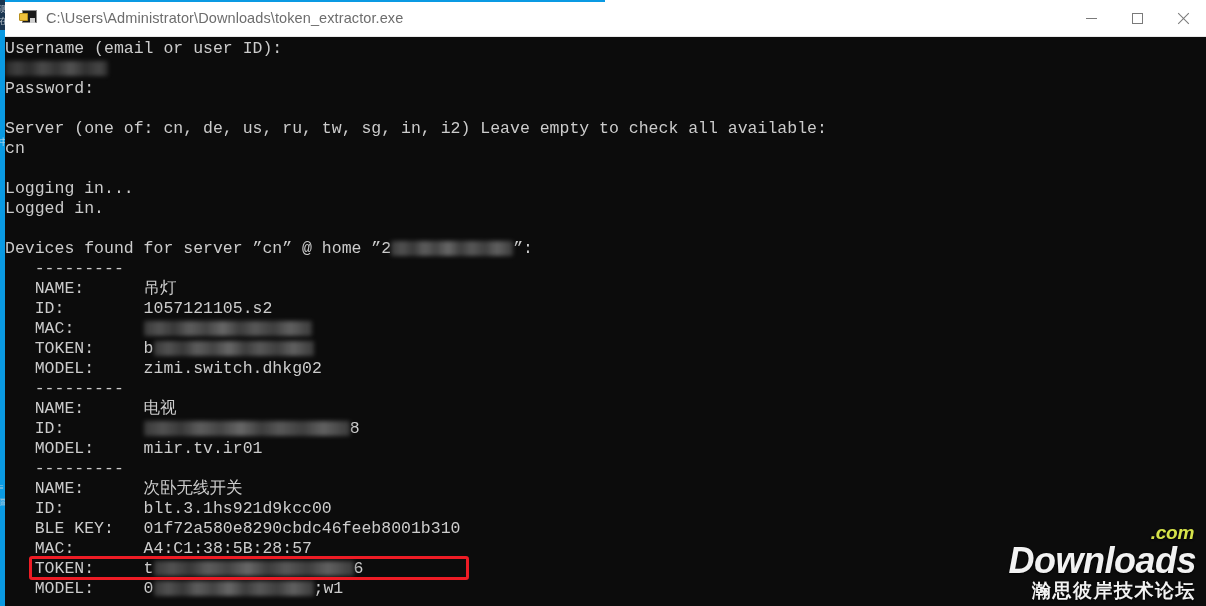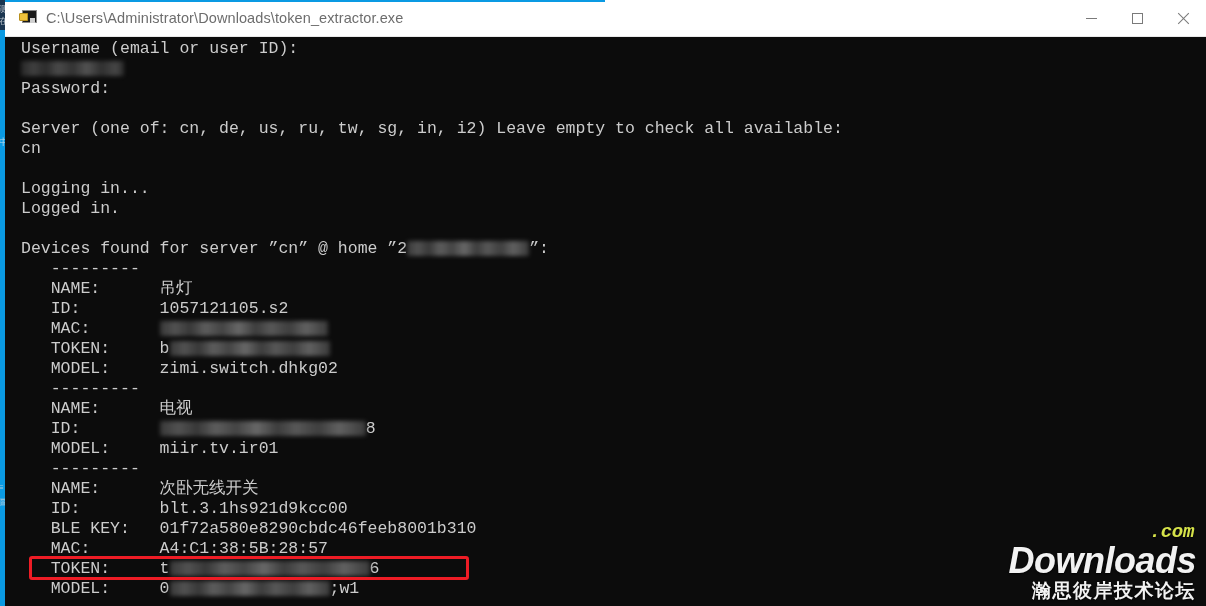--- a/index.html
+++ b/index.html
@@ -167,21 +167,21 @@
     overflow: hidden;
     padding-top: 2px;
   }
   .term {
     position: relative;
     font-family: "Liberation Serif", "DejaVu Serif", serif;
     font-size: 17px;
     line-height: 20px;
     color: #cccccc;
     white-space: pre;
-    padding-left: 16px;
+    padding-left: 0px;
     letter-spacing: 0px;
   }
   .line {
     height: 20px;
     white-space: pre;
     position: relative;
     font-family: "Liberation Mono", "DejaVu Sans Mono", monospace;
     font-size: 16.5px;
     line-height: 20px;
     color: #cccccc;
@@ -238,21 +238,21 @@
     font-size: 36px;
     line-height: 38px;
     color: #f2f2f2;
     letter-spacing: -0.5px;
     text-shadow: 0 1px 2px rgba(0,0,0,.8);
   }
   .wm-com {
     position: absolute;
     right: 2px;
     top: -19px;
-    font-family: Liberation Mono, monospace;
+    font-family: Liberation Sans, sans-serif;
     font-weight: bold;
     font-style: italic;
     font-size: 19px;
     line-height: 19px;
     color: #d6e34a;
     letter-spacing: -0.3px;
   }
   .wm-sub {
     font-family: Liberation Sans, sans-serif;
     font-weight: bold;

